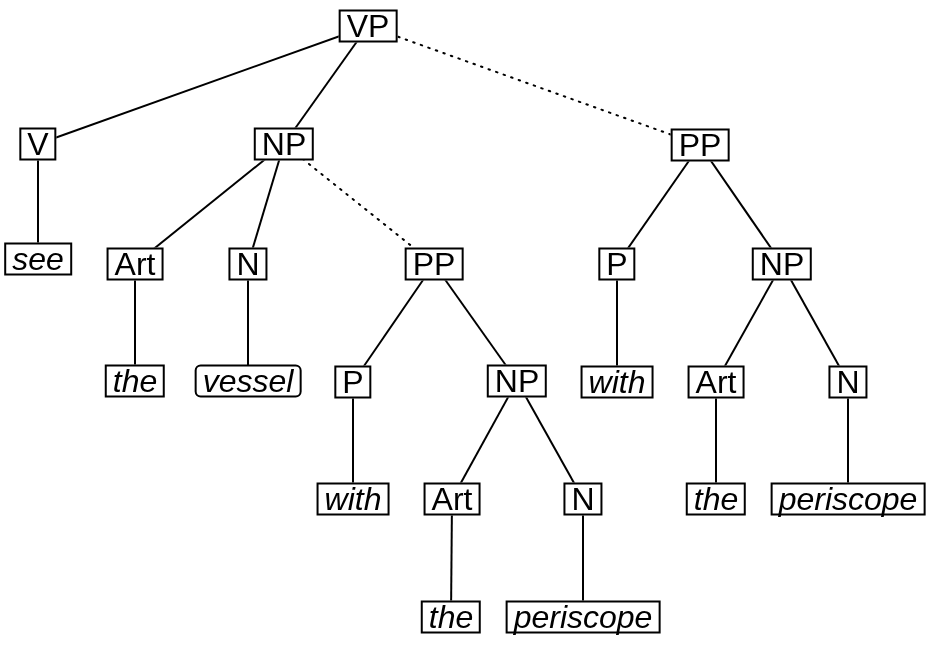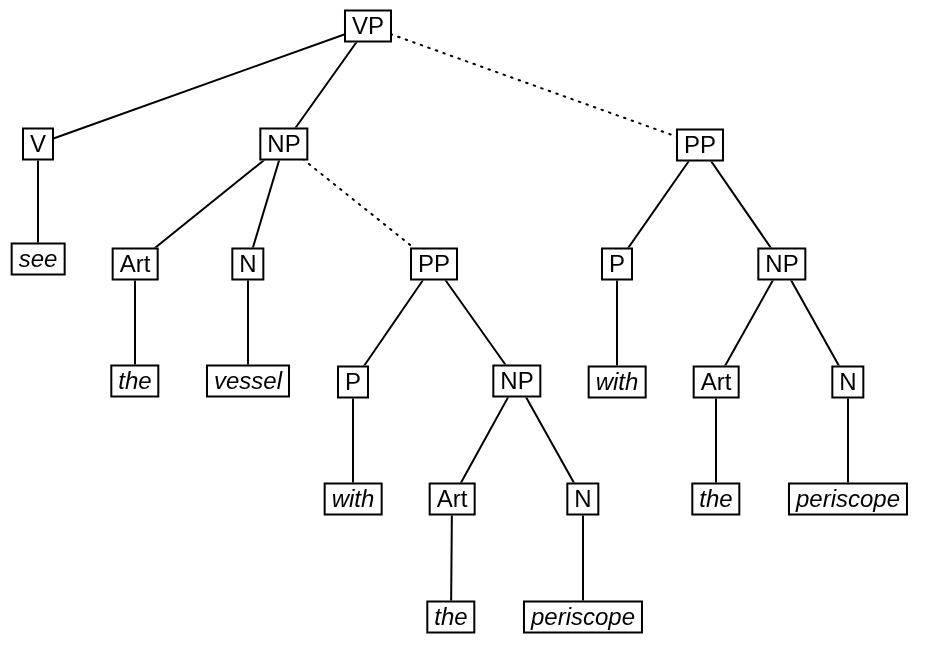--- a/index.html
+++ b/index.html
@@ -31,21 +31,21 @@
     stroke-dasharray: 1.5 6.5;
     stroke-linecap: round;
     fill: none;
   }
   .node {
     position: absolute;
     transform: translate(-50%, -50%);
     background: #ffffff;
     border: 2px solid #000000;
     color: #000000;
-    font-size: 24px;
+    font-size: 32px;
     line-height: 26px;
     padding: 1px 6px 2px 6px;
     white-space: nowrap;
     text-align: center;
     box-sizing: border-box;
   }
   .node.phrase {
     font-style: normal;
   }
   .node.word {
@@ -86,21 +86,21 @@
       <div class="node phrase" style="left: 38px; top: 144px;">V</div>
       <div class="node phrase" style="left: 284px; top: 144px;">NP</div>
       <div class="node phrase" style="left: 700px; top: 145px;">PP</div>
       <div class="node word" style="left: 38px; top: 259px;">see</div>
       <div class="node phrase" style="left: 135px; top: 264px;">Art</div>
       <div class="node phrase" style="left: 248px; top: 264px;">N</div>
       <div class="node phrase" style="left: 434px; top: 264px;">PP</div>
       <div class="node phrase" style="left: 617px; top: 264px;">P</div>
       <div class="node phrase" style="left: 782px; top: 264px;">NP</div>
       <div class="node word" style="left: 135px; top: 381px;">the</div>
-      <div class="node word" style="left: 248px; top: 381px;">vessel</div>
+      <div class="node word" style="left: 248px; top: 381px; border-radius: 6px;">vessel</div>
       <div class="node phrase" style="left: 353px; top: 382px;">P</div>
       <div class="node phrase" style="left: 517px; top: 381px;">NP</div>
       <div class="node word" style="left: 617px; top: 382px;">with</div>
       <div class="node phrase" style="left: 716px; top: 382px;">Art</div>
       <div class="node phrase" style="left: 848px; top: 382px;">N</div>
       <div class="node word" style="left: 353px; top: 499px;">with</div>
       <div class="node phrase" style="left: 452px; top: 499px;">Art</div>
       <div class="node phrase" style="left: 583px; top: 499px;">N</div>
       <div class="node word" style="left: 716px; top: 499px;">the</div>
       <div class="node word" style="left: 848px; top: 499px;">periscope</div>

